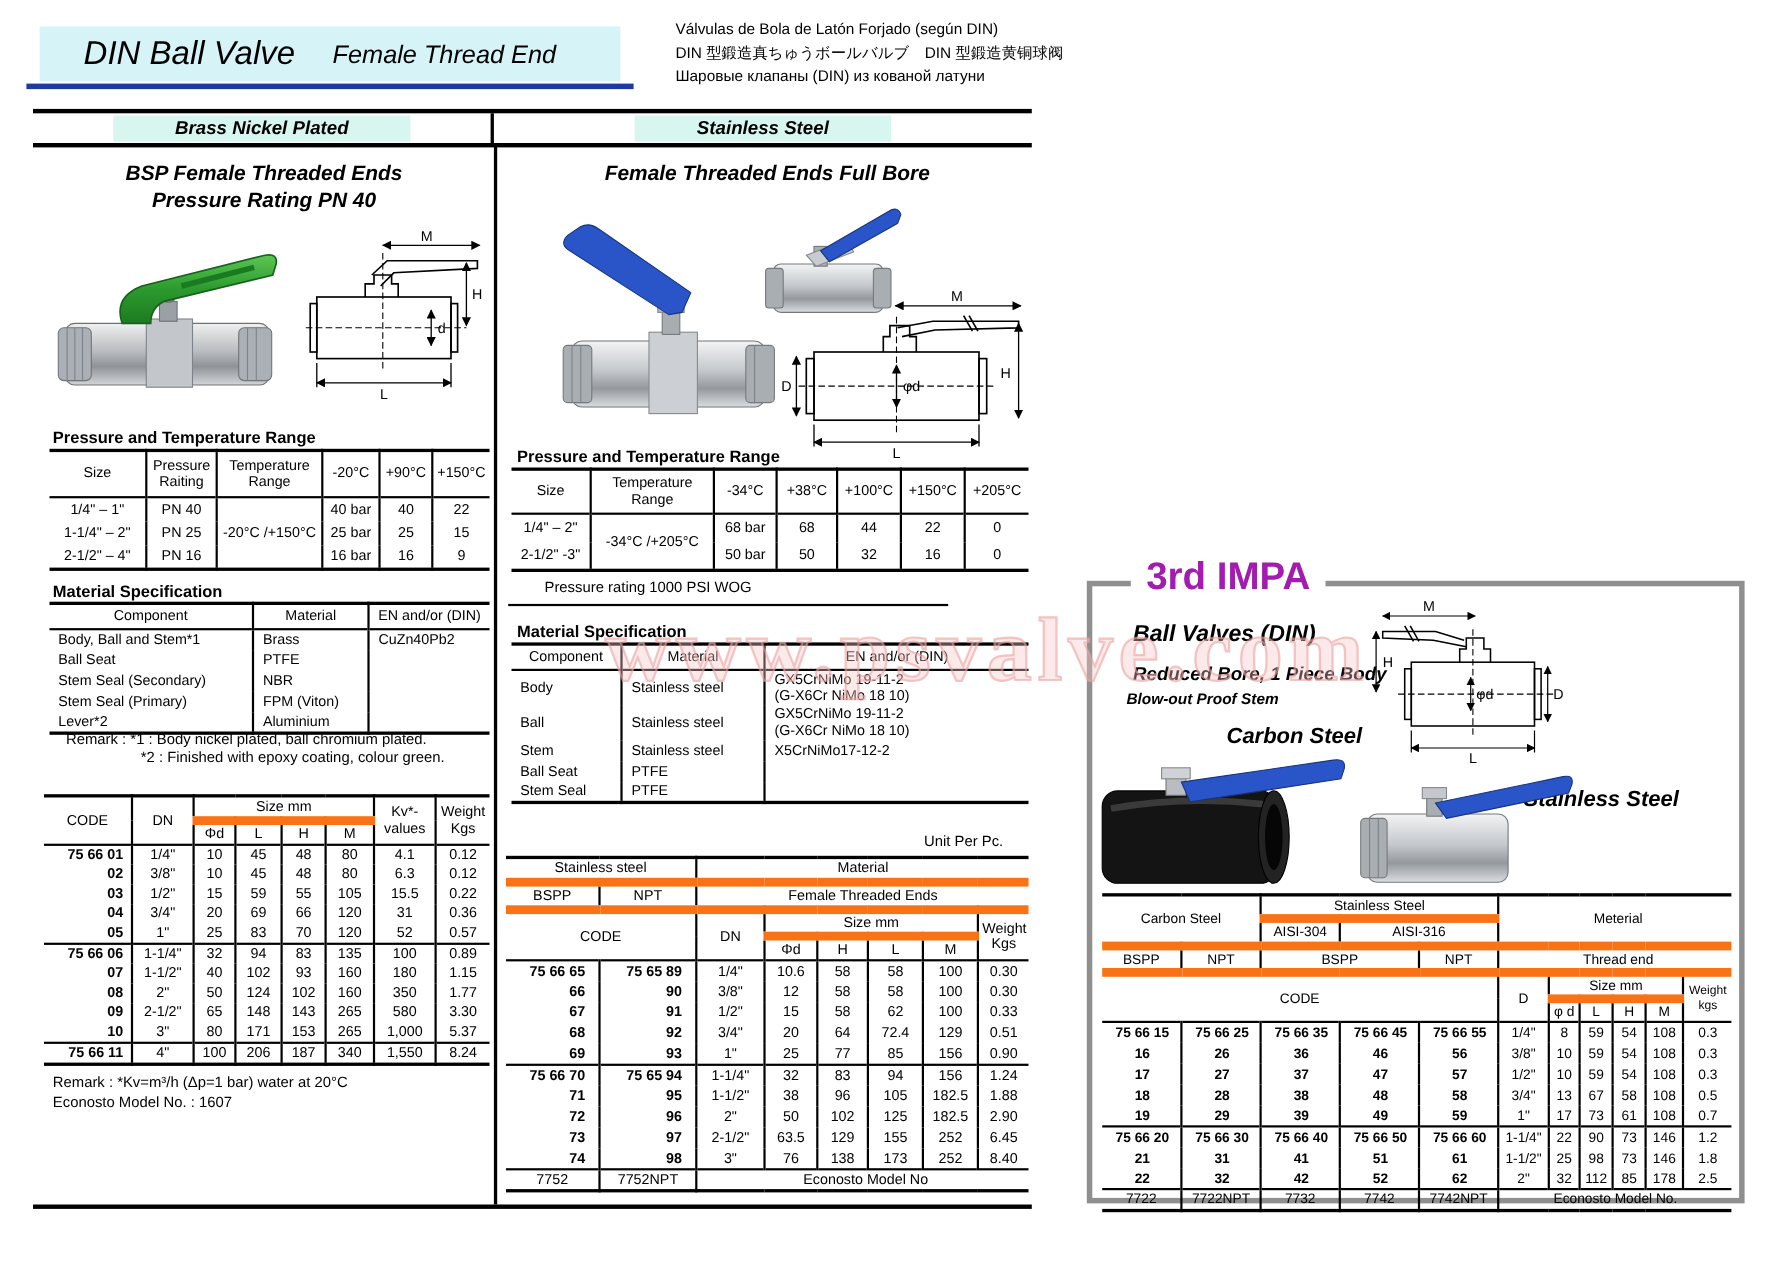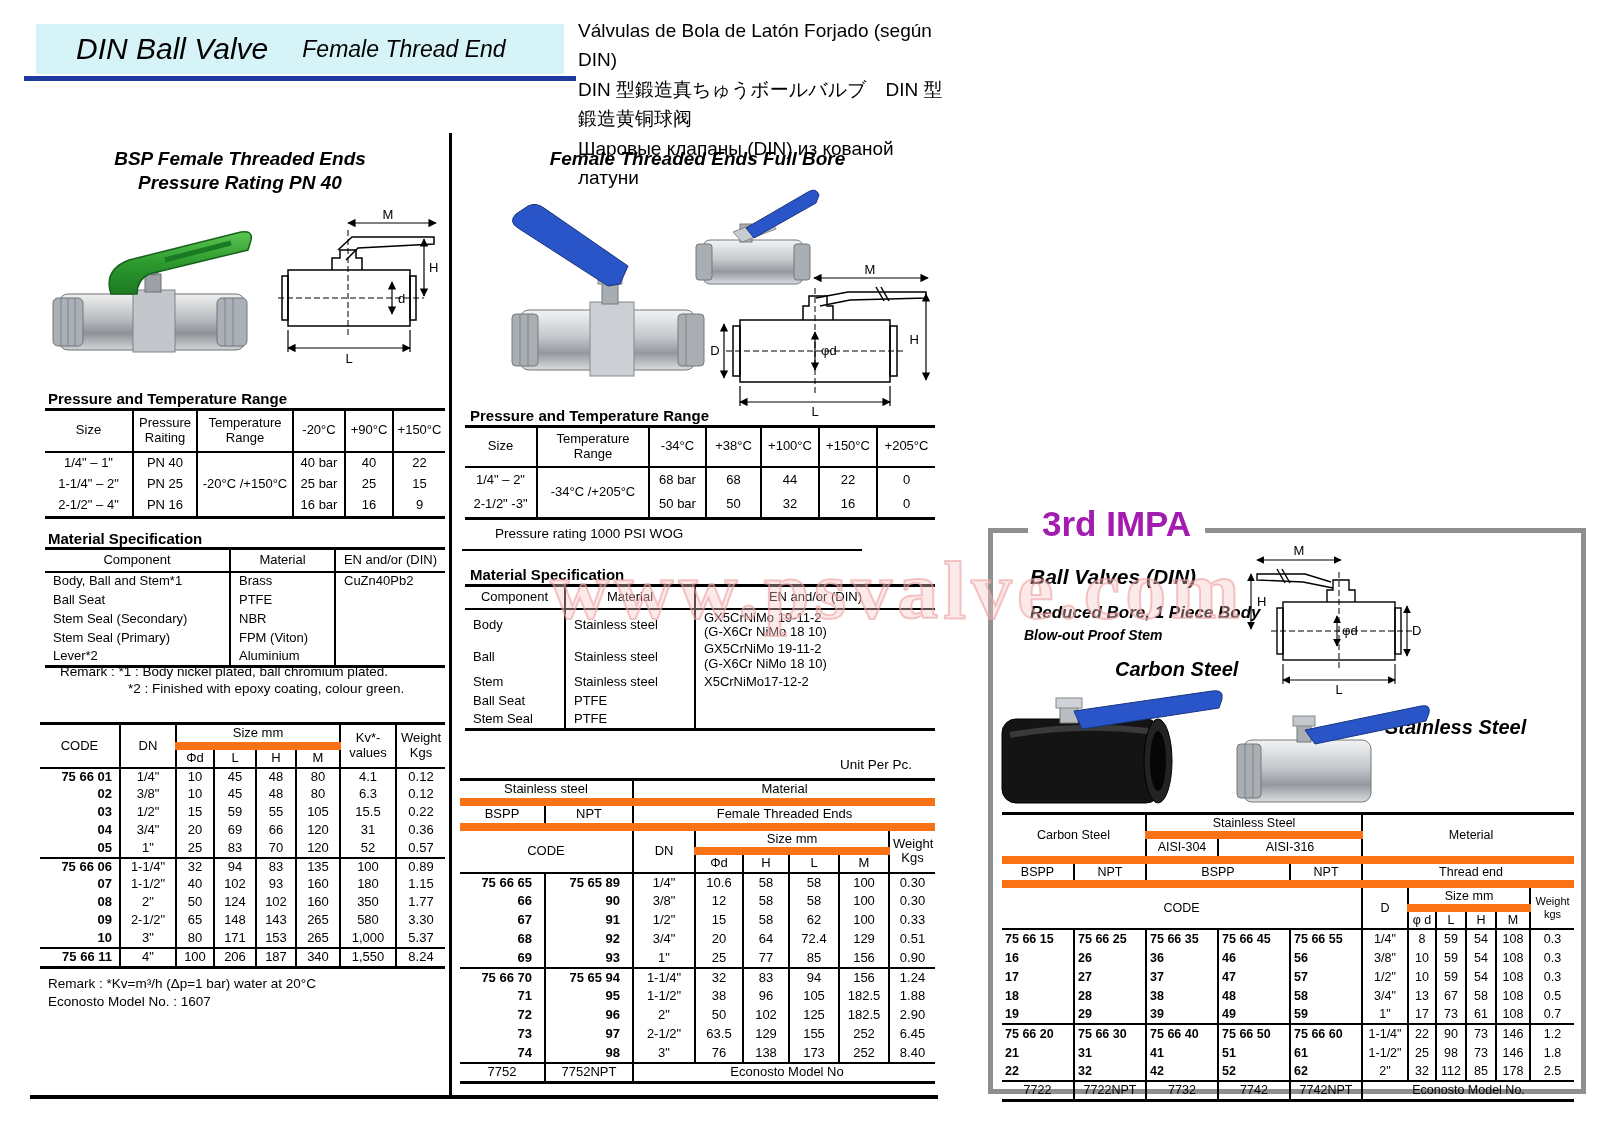--- a/index.html
+++ b/index.html
@@ -25,28 +25,28 @@
   .t-lpt th{height:42px}.t-lpt td{height:22px}
   .t-ms th{height:23px}.t-ms td{height:19px;text-align:left;padding-left:8px}
   .t-ms2 th{height:23px}.t-ms2 td{height:19px;text-align:left;padding-left:8px}
   .t-lbig th{height:22px}.t-lbig td{height:18px}
   .t-lbig td:first-child{font-weight:bold;text-align:right;padding-right:7px}
   .t-mpt th{height:40px}.t-mpt td{height:26px}
   .t-mbt th{height:19px}.t-mbt td{height:19px}
   .t-mbt tbody td:nth-child(1),.t-mbt tbody td:nth-child(2){font-weight:bold;text-align:right;padding-right:12px}
   .t-rt th,.t-rt td{font-size:12.5px}
   .t-rt th{height:19px}.t-rt td{height:19px}
-  .t-rt tbody td:nth-child(-n+5){font-weight:bold;text-align:left;padding-right:1px}
+  .t-rt tbody td:nth-child(-n+5){font-weight:bold;text-align:center;padding-right:1px}
   
   .title-box{left:36px;top:24px;width:528px;height:50px;background:#d6f4f8;
              display:flex;align-items:center;gap:34px;padding-left:40px}
   .title-main{font-size:30px;font-weight:normal;font-style:italic}
   .title-sub{font-size:23px;font-weight:normal;font-style:italic}
   .title-underline{left:24px;top:76px;width:552px;height:5px;background:#1e3a9e}
-  .langs{left:578px;top:16px;width:380px;font-size:19px;line-height:1.55}
+  .langs{left:614px;top:16px;width:380px;font-size:14px;line-height:1.55}
   .band{left:30px;top:99px;width:908px;height:35px;border-top:4px solid #000;
         border-bottom:4px solid #000;display:flex}
   .band-cell{display:flex;align-items:center;justify-content:center;height:100%}
   .band-cell.lft{width:419px;border-right:3px solid #000}
   .band-cell.mid{flex:1}
   .band-label{background:#d8f6f0;padding:2px 56px;font-weight:bold;font-style:italic;font-size:17px;white-space:nowrap}
   .vdiv{left:449px;top:133px;width:3px;height:962px;background:#000}
   .bline{left:30px;top:1095px;width:908px;height:4px;background:#000}
   .sec-title{font-weight:bold;font-style:italic;font-size:19px;text-align:center}
   .tbl-head{font-weight:bold;font-size:15px}
@@ -69,20 +69,28 @@
     <span class="title-main">DIN Ball Valve</span>
     <span class="title-sub">Female Thread End</span>
   </div>
   <div class="abs title-underline"></div>
   <div class="abs langs">
     <div>Válvulas de Bola de Latón Forjado (según DIN)</div>
     <div>DIN 型鍛造真ちゅうボールバルブ　DIN 型鍛造黄铜球阀</div>
     <div>Шаровые клапаны (DIN) из кованой латуни</div>
   </div>
 
+  <div class="abs band">
+    <div class="band-cell lft">
+      <span class="band-label">Brass Nickel Plated</span>
+    </div>
+    <div class="band-cell mid">
+      <span class="band-label">Stainless Steel</span>
+    </div>
+  </div>
   <div class="abs vdiv"></div>
   <div class="abs bline"></div>
 
   <div class="abs sec-title" style="left:30px;top:148px;width:420px">BSP Female Threaded Ends</div>
   <div class="abs sec-title" style="left:30px;top:172px;width:420px">Pressure Rating PN 40</div>
 
   <svg class="abs" style="left:45px;top:198px" width="215" height="175" viewBox="0 0 215 175">
     <defs>
       <linearGradient id="pg1" x1="0" y1="0" x2="0" y2="1">
         <stop offset="0" stop-color="#f0f0f0"></stop>

